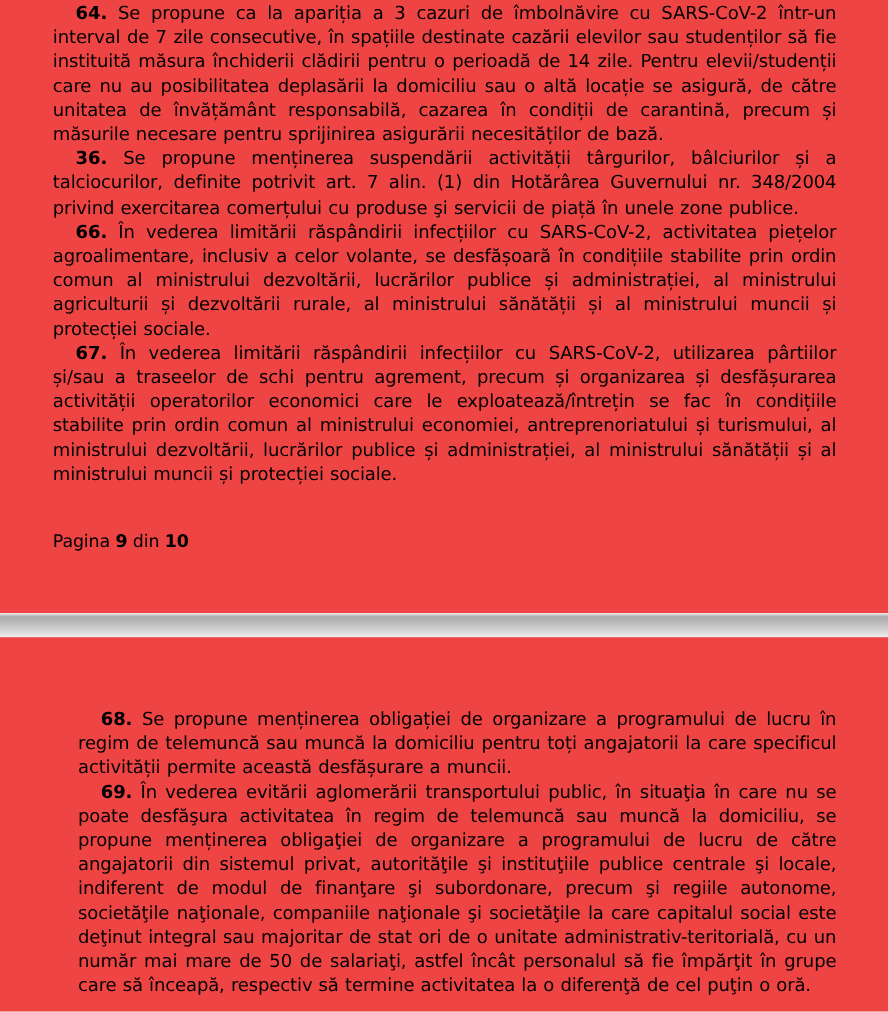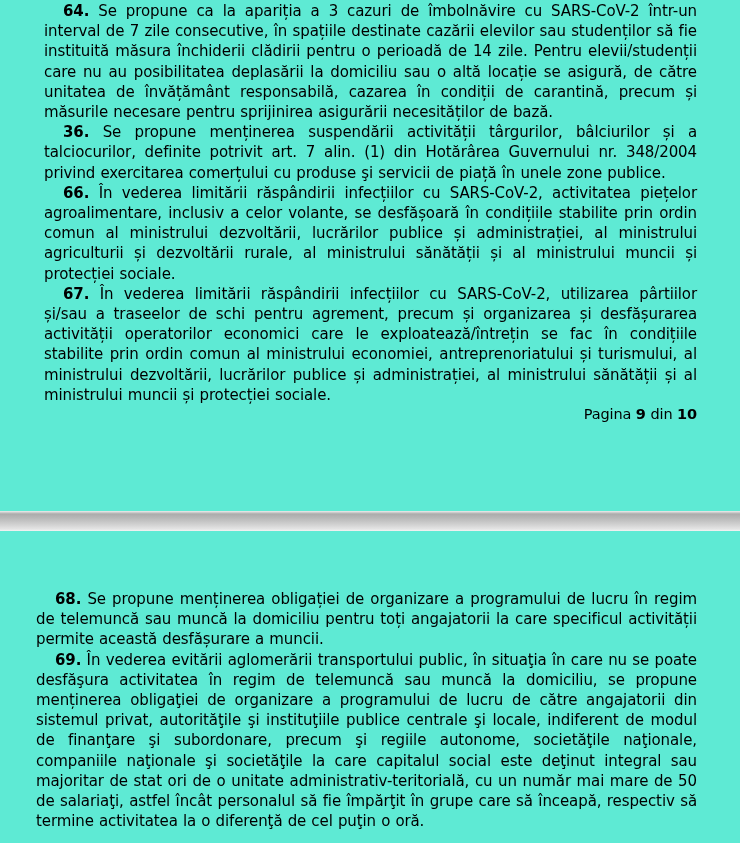--- a/index.html
+++ b/index.html
@@ -13,45 +13,46 @@
     overflow: hidden;
     font-family: "DejaVu Sans", "Liberation Sans", sans-serif;
     color: #000000;
   }
   .viewer {
     width: 740px;
     height: 843px;
     background: #ffffff;
   }
   .page {
-    background: #5eead4;
+    background: #ef4444;
     box-sizing: border-box;
   }
   .page-9 {
     height: 511px;
     padding: 1px 43px 0 44px;
   }
   .page-10 {
     height: 312px;
-    padding: 58px 43px 0 36px;
+    padding: 58px 43px 0 65px;
   }
   .para {
     margin: 0;
     font-size: 15px;
     line-height: 20.2px;
     text-align: justify;
     text-indent: 19px;
     letter-spacing: -0.1px;
     word-spacing: 0.5px;
   }
   .para-num {
     font-weight: 700;
   }
   .page-footer {
-    text-align: right;
+    margin-top: 38px;
+    text-align: left;
     font-size: 14.5px;
     line-height: 18px;
     letter-spacing: -0.1px;
   }
   .page-footer b {
     font-weight: 700;
   }
   .page-separator {
     height: 20px;
     width: 740px;

